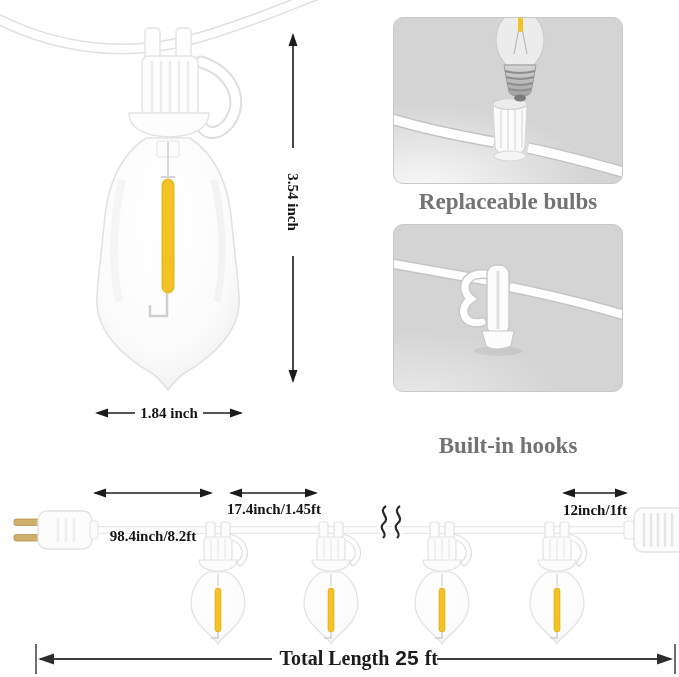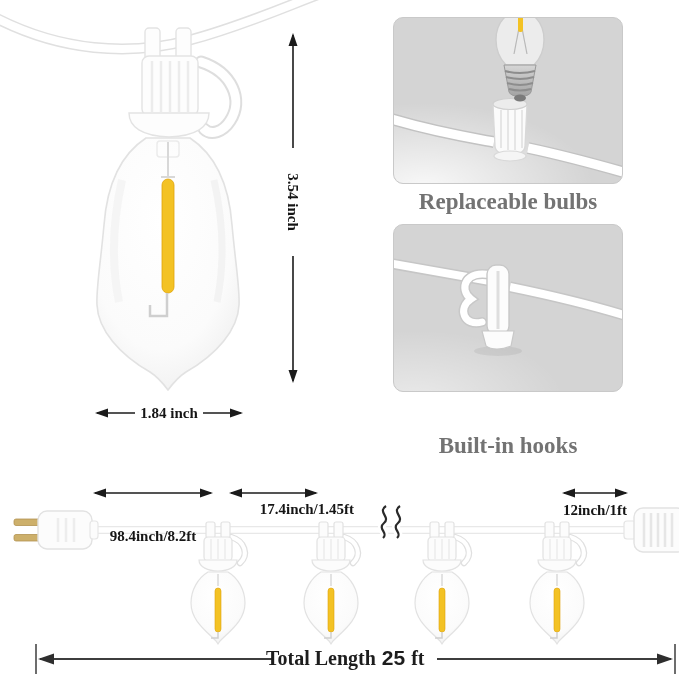--- a/index.html
+++ b/index.html
@@ -8,21 +8,21 @@
   .scene{position:absolute;left:0;top:0;}
   .dim-label{position:absolute;font-weight:700;font-size:15px;color:#151515;
              white-space:nowrap;text-align:center;line-height:18px;}
   .rot90{transform:rotate(90deg);transform-origin:50% 50%;}
   .panel-caption{position:absolute;left:393px;width:230px;text-align:center;
                  font-weight:700;font-size:23px;color:#737373;line-height:26px;}
   .feature-panel{position:absolute;left:393px;width:230px;border-radius:10px;
                  background:#d4d4d4;border:1px solid #c9c9c9;overflow:hidden;box-sizing:border-box;}
   #panel-bulbs{top:17px;height:167px;}
   #panel-hooks{top:224px;height:168px;}
-  .total-label{position:absolute;left:266px;top:646px;width:172px;text-align:left;
+  .total-label{position:absolute;left:266px;top:646px;width:172px;text-align:right;
                font-weight:700;font-size:20px;color:#1d1d1d;white-space:nowrap;}
   .total-label .tl-value{font-family:"Liberation Sans","DejaVu Sans",sans-serif;
                font-size:21px;margin:0 6px;}
 </style>
 </head>
 <body>
 
 <div class="canvas">
 
   <svg class="scene" width="679" height="677" viewBox="0 0 679 677">
@@ -225,20 +225,20 @@
         <line x1="104" y1="46" x2="104" y2="104" stroke="#dedede" stroke-width="3"></line>
         <path d="M88,106 L120,106 L117,121 C108,125 97,125 92,121 Z" fill="#fcfcfc" stroke="#c8c8c8" stroke-width="1.2"></path>
       </g>
     </svg>
   </div>
   <div class="panel-caption" style="top:397px;margin-top:36px;">Built-in hooks</div>
 
   <div class="dim-label rot90" style="left:238px;top:193px;width:110px;height:18px;">3.54 inch</div>
   <div class="dim-label" style="left:109px;top:404px;width:120px;">1.84 inch</div>
   <div class="dim-label" style="left:73px;top:500px;width:160px;margin-top:27px;">98.4inch/8.2ft</div>
-  <div class="dim-label" style="left:194px;top:500px;width:160px;text-align:right;">17.4inch/1.45ft</div>
+  <div class="dim-label" style="left:194px;top:500px;width:160px;">17.4inch/1.45ft</div>
   <div class="dim-label" style="left:515px;top:501px;width:160px;">12inch/1ft</div>
 
   <div class="total-label">
     <span>Total Length</span><span class="tl-value">25</span><span>ft</span>
   </div>
 
 </div>
 
 </body></html>

